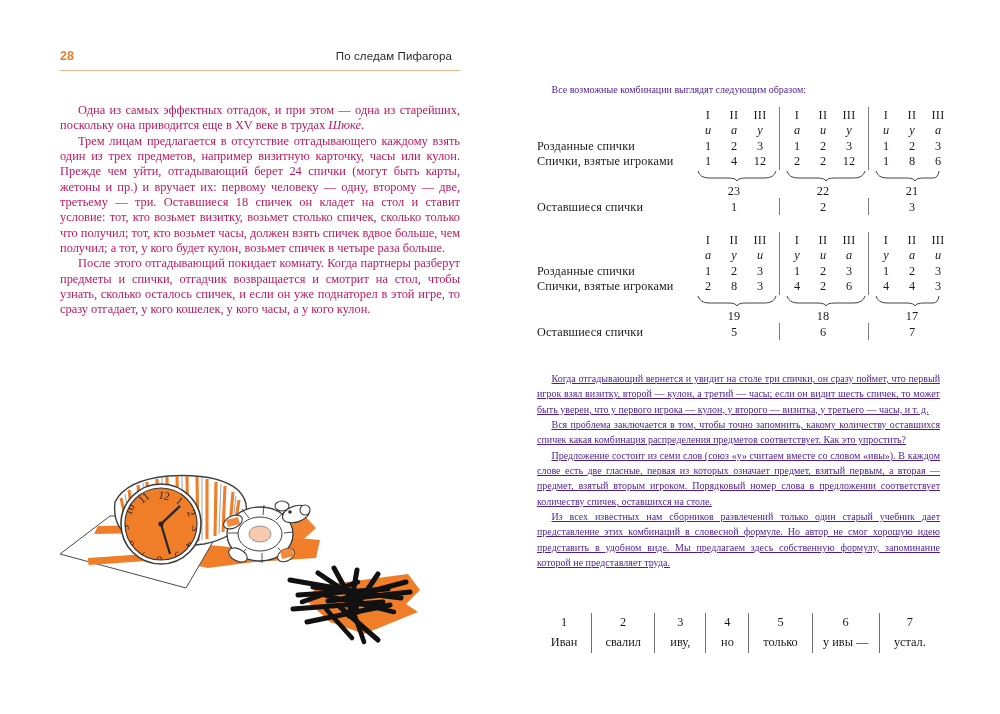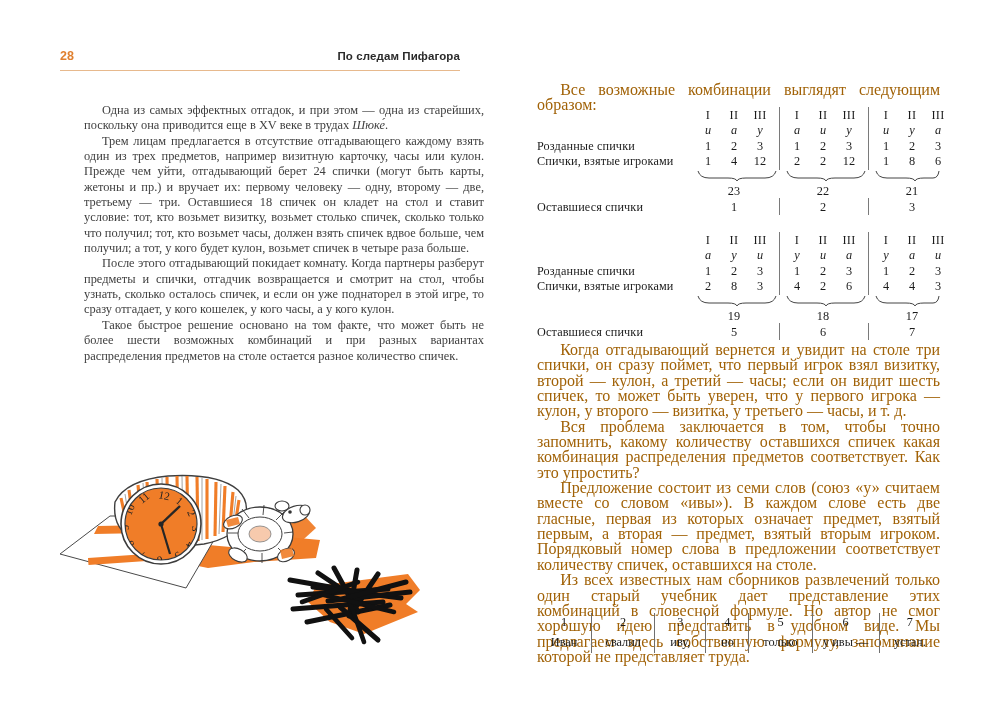--- a/index.html
+++ b/index.html
@@ -58,21 +58,21 @@
   .runrule {
     position: absolute;
     height: 1px;
     background: #e7b98d;
     top: 70px;
   }
 
   
   .rh-left            { left: 60px;  width: 400px; }
   .rh-left .folio     { left: 0px; }
-  .rh-left .rh-title  { right: 0px; font-weight: bold; }
+  .rh-left .rh-title  { right: 8px; }
   .rule-left          { left: 60px;  width: 400px; }
 
   
   .sec-title {
     position: absolute;
     left: 60px;
     top: 82px;
     width: 400px;
     text-align: center;
     font-family: "Liberation Serif", "DejaVu Serif", serif;
@@ -82,43 +82,42 @@
     color: #000;
   }
 
   
   .col {
     position: absolute;
     font-size: 12.4px;
     line-height: 15.35px;
     text-align: justify;
     text-justify: inter-word;
-    color: #404040;
+    color: #be185d;
     -webkit-hyphens: none;
     hyphens: none;
-    margin-left: 24px;
   }
   .col-left  { left: 60px;  top: 103px; width: 400px; }
 
   .col p {
     margin: 0;
     text-indent: 1.45em;
   }
   .col p.lead     { margin-top: 0; }
   .it { font-style: italic; }
 
   
   .rblock {
     position: absolute;
     left: 537px;
     width: 403px;
-    font-size: 16px;
+    font-size: 10px;
     line-height: 15.35px;
     text-align: justify;
-    color: #a16207;
+    color: #4c1d95;
   }
   .rblock p { margin: 0; text-indent: 1.45em; }
 
   
   .matrix {
     position: absolute;
     left: 537px;
     width: 403px;
     font-size: 12.3px;
     color: #1b1b1b;
@@ -218,21 +217,20 @@
     </div>
     <div class="runrule rule-left"></div>
 
 
     <div class="col col-left">
       <p class="lead">
         <span>Одна из самых эффектных отгадок, и при этом — одна из старейших, поскольку она приводится еще в XV веке в трудах <i class="it">Шюке́</i>.</span>
       </p>
       <p>Трем лицам предлагается в отсутствие отгадывающего каждому взять один из трех предметов, например визитную карточку, часы или кулон. Прежде чем уйти, отгадывающий берет 24 спички (могут быть карты, жетоны и пр.) и вручает их: первому человеку — одну, второму — две, третьему — три. Оставшиеся 18 спичек он кладет на стол и ставит условие: тот, кто возьмет визитку, возьмет столько спичек, сколько только что получил; тот, кто возьмет часы, должен взять спичек вдвое больше, чем получил; а тот, у кого будет кулон, возьмет спичек в четыре раза больше.</p>
       <p>После этого отгадывающий покидает комнату. Когда партнеры разберут предметы и спички, отгадчик возвращается и смотрит на стол, чтобы узнать, сколько осталось спичек, и если он уже поднаторел в этой игре, то сразу отгадает, у кого кошелек, у кого часы, а у кого кулон.</p>
-      <p>Такое быстрое решение основано на том факте, что может быть не более шести возможных комбинаций и при разных вариантах распределения предметов на столе остается разное количество спичек.</p>
     </div>
 
     <div class="illo">
       <svg width="410" height="200" viewBox="0 0 410 200" xmlns="http://www.w3.org/2000/svg">
         <defs>
           <clipPath id="watchface">
             <circle cx="103" cy="62" r="36"></circle>
           </clipPath>
         </defs>
 
@@ -599,21 +597,21 @@
               <i></i>
             </td>
         <td class="num"></td>
         <td class="num">7</td>
         <td class="num"></td>
       </tr>
     </tbody>
       </table>
   </div>
 
-  <div class="rblock" style="top:342px;">
+  <div class="rblock" style="top:371px;text-decoration:underline;">
     <p>Когда отгадывающий вернется и увидит на столе три спички, он сразу поймет, что первый игрок взял визитку, второй — кулон, а третий — часы; если он видит шесть спичек, то может быть уверен, что у первого игрока — кулон, у второго — визитка, у третьего — часы, и т. д.</p>
     <p>Вся проблема заключается в том, чтобы точно запомнить, какому количеству оставшихся спичек какая комбинация распределения предметов соответствует. Как это упростить?</p>
     <p>Предложение состоит из семи слов (союз «у» считаем вместе со словом «ивы»). В каждом слове есть две гласные, первая из которых означает предмет, взятый первым, а вторая — предмет, взятый вторым игроком. Порядковый номер слова в предложении соответствует количеству спичек, оставшихся на столе.</p>
     <p>Из всех известных нам сборников развлечений только один старый учебник дает представление этих комбинаций в словесной формуле. Но автор не смог хорошую идею представить в удобном виде. Мы предлагаем здесь собственную формулу, запоминание которой не представляет труда.</p>
   </div>
 
   <div class="wordtable" style="top:613px;">
     <table>
       <colgroup>
         <col style="width:54px">

